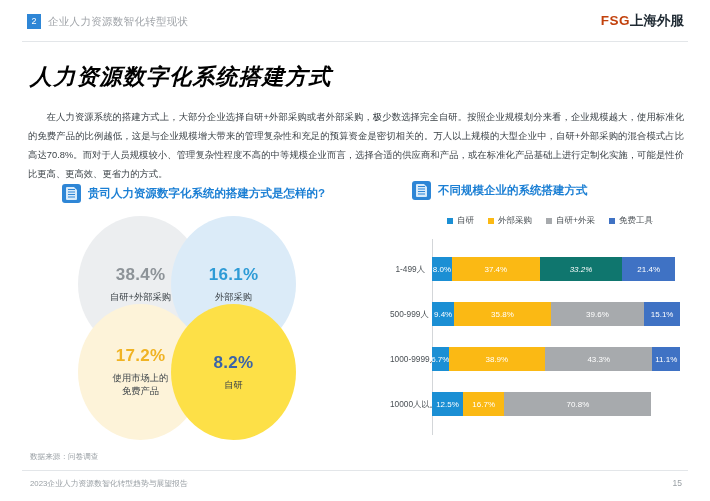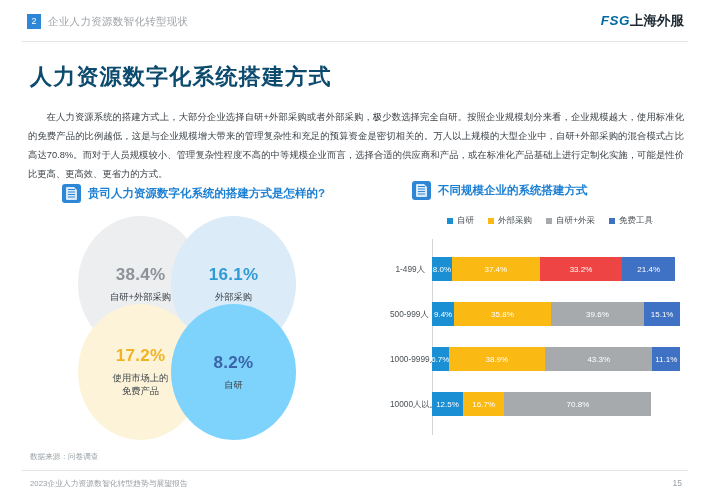--- a/index.html
+++ b/index.html
@@ -20,32 +20,33 @@
   }
   .hdr-title {
     position: absolute; left: 48px; top: 15px;
     font-size: 10.5px; color: #9fa3a8; letter-spacing: .3px;
     white-space: nowrap;
   }
   .hdr-logo {
     position: absolute; right: 26px; top: 12px;
     font-size: 13.5px; font-weight: bold; white-space: nowrap;
   }
-  .hdr-logo .fsg { color: #0369a1; letter-spacing: .5px; font-style: italic; }
+  .hdr-logo .fsg { color: #c2410c; letter-spacing: .5px; }
   .hdr-logo .cn  { color: #1f2a33; }
   .hdr-rule {
     position: absolute; left: 22px; top: 41px; width: 666px; height: 1px;
     background: #e3e6e9;
   }
 
   
   .main-title {
     position: absolute; left: 30px; top: 62px;
-    font-size: 22px; font-weight: bold; color: #0c4a6e;
+    font-size: 22px; font-weight: bold; color: #000000;
     letter-spacing: 1.2px;
+    font-style: italic;
   }
 
   
   .para {
     position: absolute; left: 28px; top: 108px; width: 656px;
     font-size: 9.3px; line-height: 19px; color: #3c4348;
     text-align: justify; text-indent: 2em;
   }
 
   
@@ -153,21 +154,21 @@
     </div>
     <div class="circ" id="c-ext" style="background: rgb(219, 235, 248);">
       <div class="pct" style="color: rgb(46, 155, 214);">16.1%</div>
       <div class="lbl">外部采购</div>
     </div>
     <div class="circ" id="c-free" style="background: rgb(253, 243, 217);">
       <div class="pct" style="color: rgb(240, 179, 35);">17.2%</div>
       <div class="lbl" style="white-space:pre-line">使用市场上的
 免费产品</div>
     </div>
-    <div class="circ" id="c-self" style="background: #7dd3fc;">
+    <div class="circ" id="c-self" style="background: #fde047;">
       <div class="pct" style="color: rgb(58, 99, 168);">8.2%</div>
       <div class="lbl">自研</div>
     </div>
   </div>
 
   <div class="sec-head" id="sec-right">
     <span class="sec-icon">
       <span class="doc"></span>
         <span class="fold"></span>
     </span>
@@ -193,21 +194,21 @@
           <span>免费工具</span>
         </div>
       </div>
     <div class="plot" id="plot">
       <div class="axis-line"></div>
     <div class="row" id="row0">
           <div class="cat">1-499人</div>
           <div class="bar" style="width: 248px;">
             <div class="seg" style="width: 19.84px; background: rgb(27, 143, 212);">8.0%</div>
             <div class="seg" style="width: 88px; background: rgb(251, 185, 20);">37.4%</div>
-            <div class="seg" style="width: 82.336px; background: #ef4444;">33.2%</div>
+            <div class="seg" style="width: 82.336px; background: #0f766e; font-style: italic;">33.2%</div>
             <div class="seg" style="width: 53.072px; background: rgb(63, 114, 196);">21.4%</div>
           </div>
         </div>
         <div class="row" id="row1">
           <div class="cat">500-999人</div>
           <div class="bar" style="width: 248px;">
             <div class="seg" style="width: 23.312px; background: rgb(27, 143, 212);">9.4%</div>
             <div class="seg" style="width: 101px; background: rgb(251, 185, 20);">35.8%</div>
             <div class="seg" style="width: 98.208px; background: rgb(167, 170, 173);">39.6%</div>
             <div class="seg" style="width: 37.448px; background: rgb(63, 114, 196);">15.1%</div>

